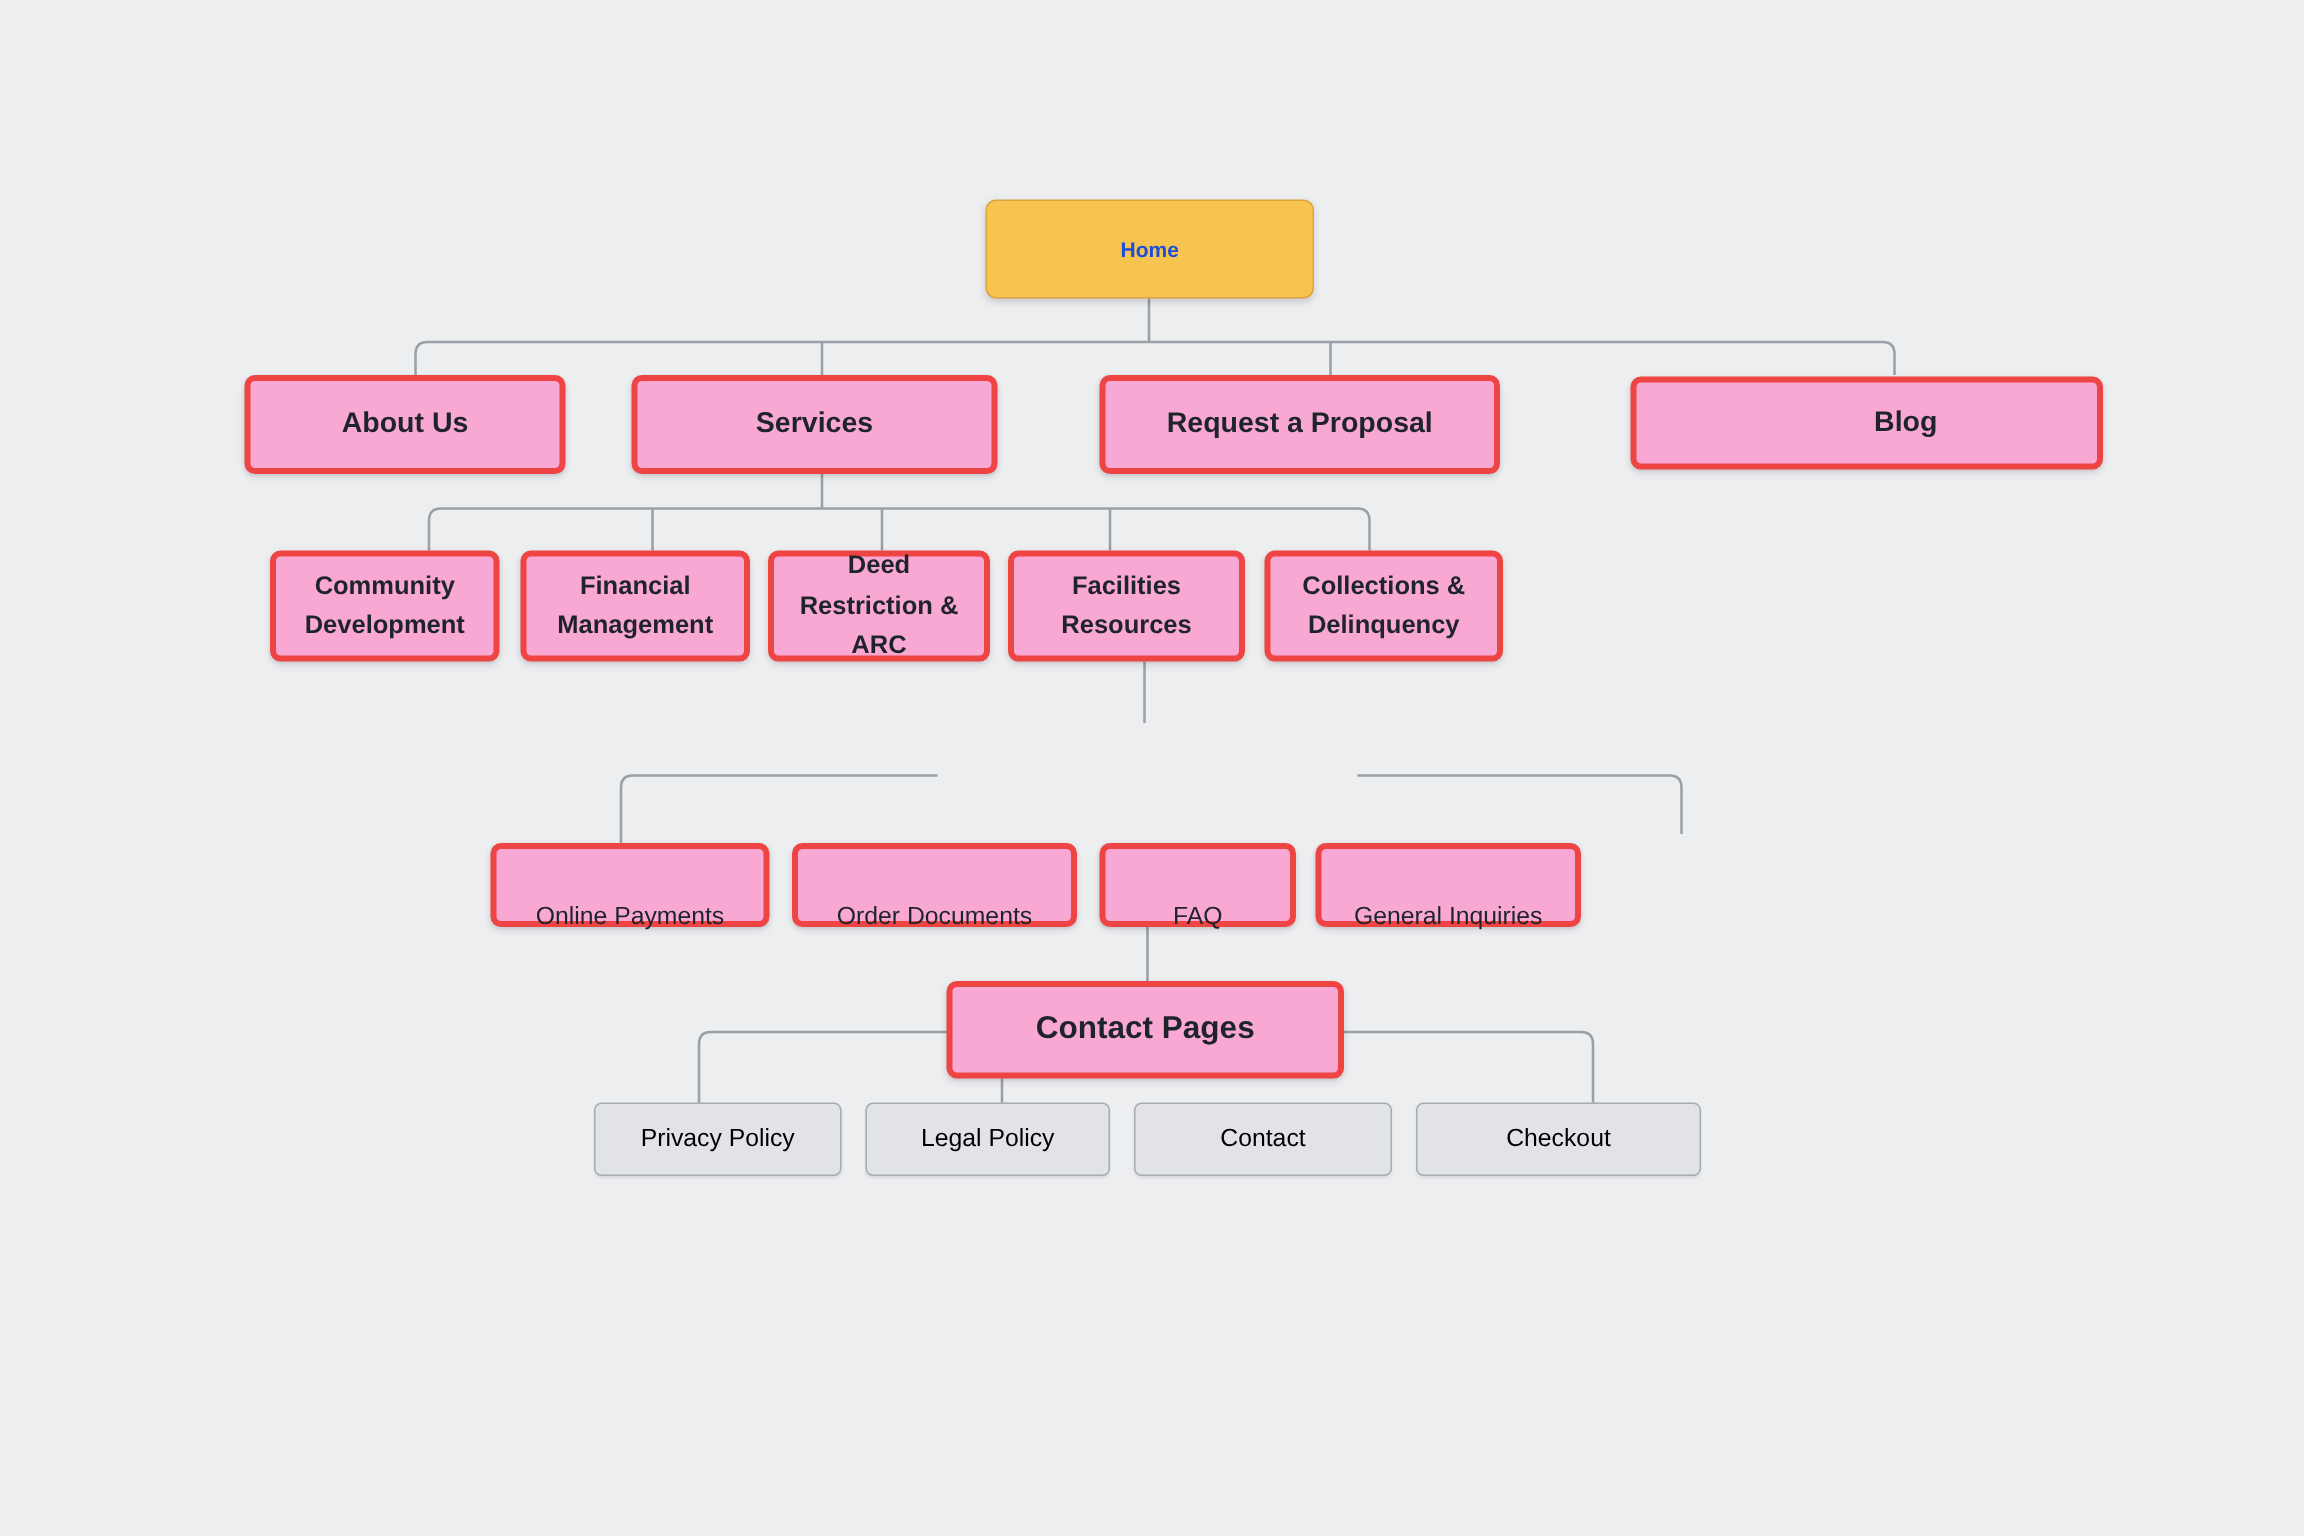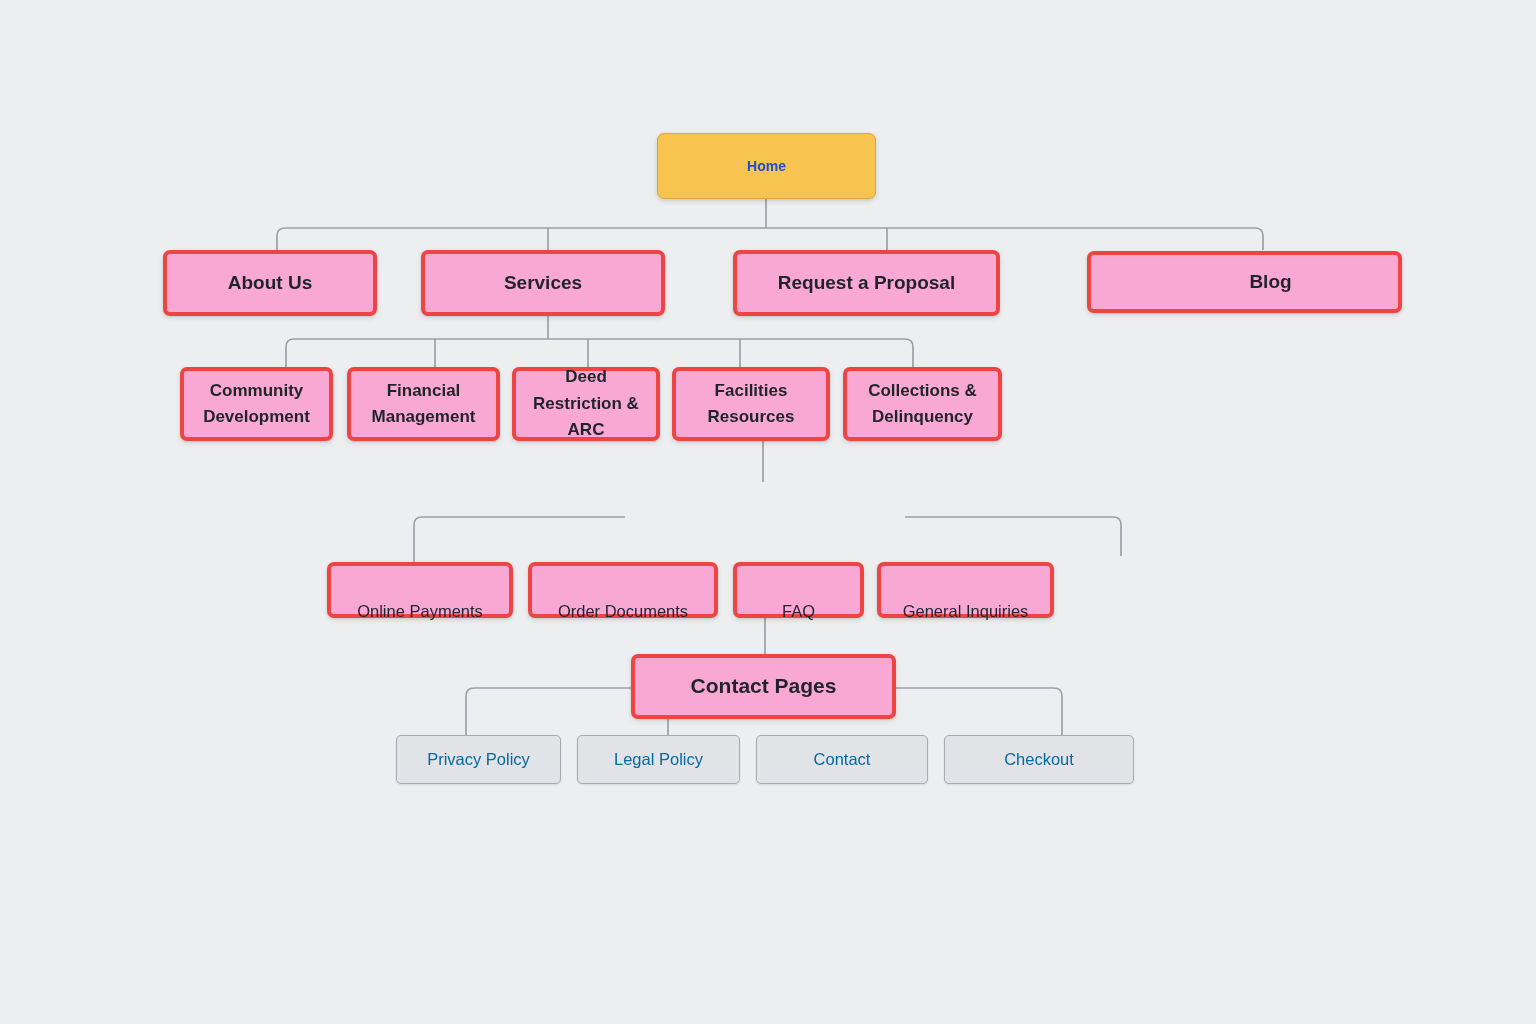--- a/index.html
+++ b/index.html
@@ -46,21 +46,21 @@
   .node--left { justify-content: center; padding-left: 52px; }
   .node--l3 .node-label { font-size: 17px; font-weight: 700; line-height: 1.55; }
   .node--hub .node-label { font-size: 21px; font-weight: 600; }
   .node--l5 .node-label { font-size: 16.5px; font-weight: 400; margin-top: 44px; }
   .node--util {
     background: #e1e3e7;
     border: 1px solid #a6aab1;
     border-radius: 5px;
     box-shadow: 0 1px 2px rgba(30,34,40,0.10);
   }
-  .node--util .node-label { font-size: 16.5px; font-weight: 400; color: #0369a1; }
+  .node--util .node-label { font-size: 16.5px; font-weight: 400; color: #000000; }
 </style>
 </head>
 <body>
 
 <div id="canvas">
 
   <svg id="connectors" viewBox="0 0 1536 1024">
     <path d="M766 199 V228"></path>
     <path d="M277 250 V236 Q277 228 285 228 H1255 Q1263 228 1263 236 V250"></path>
     <path d="M548 228 V250"></path>

